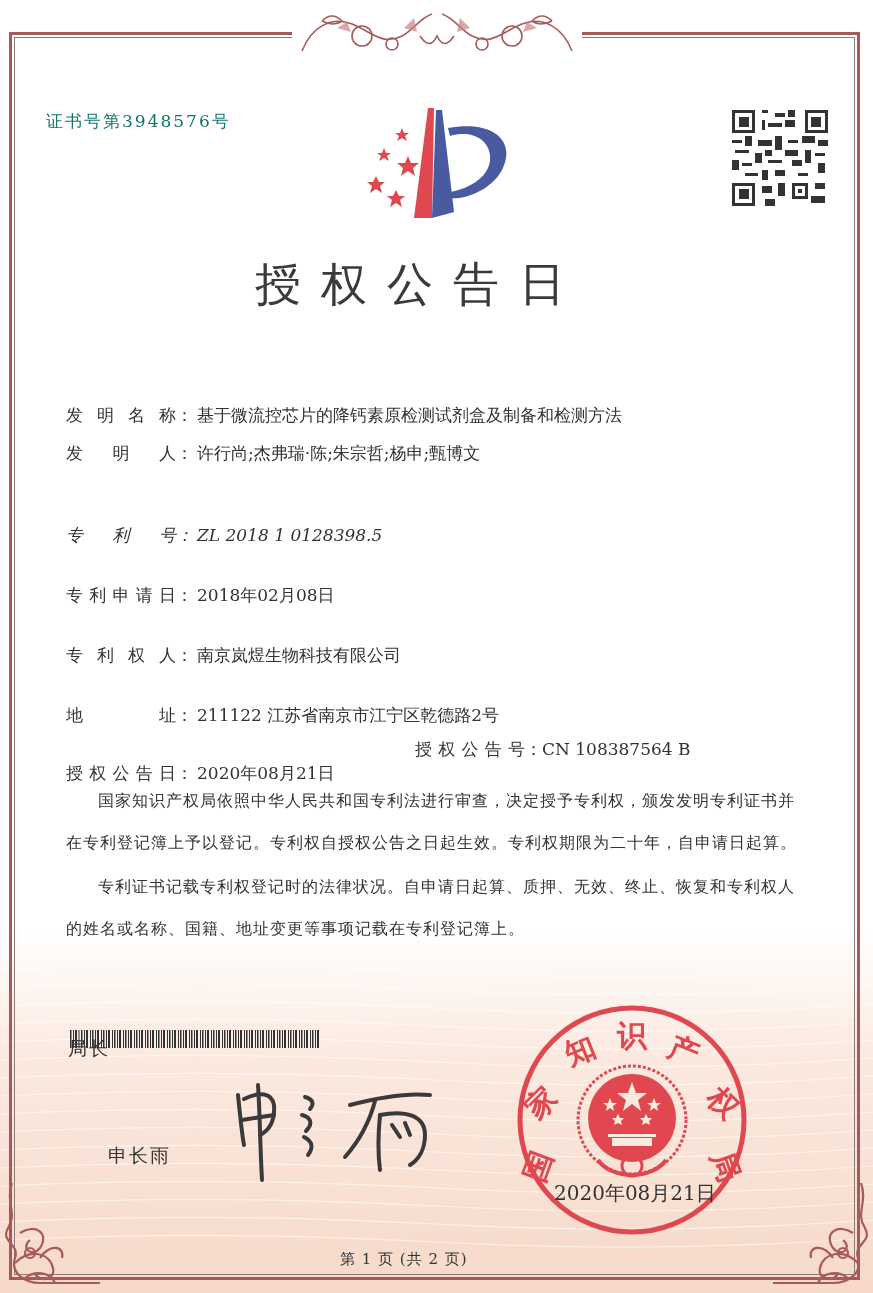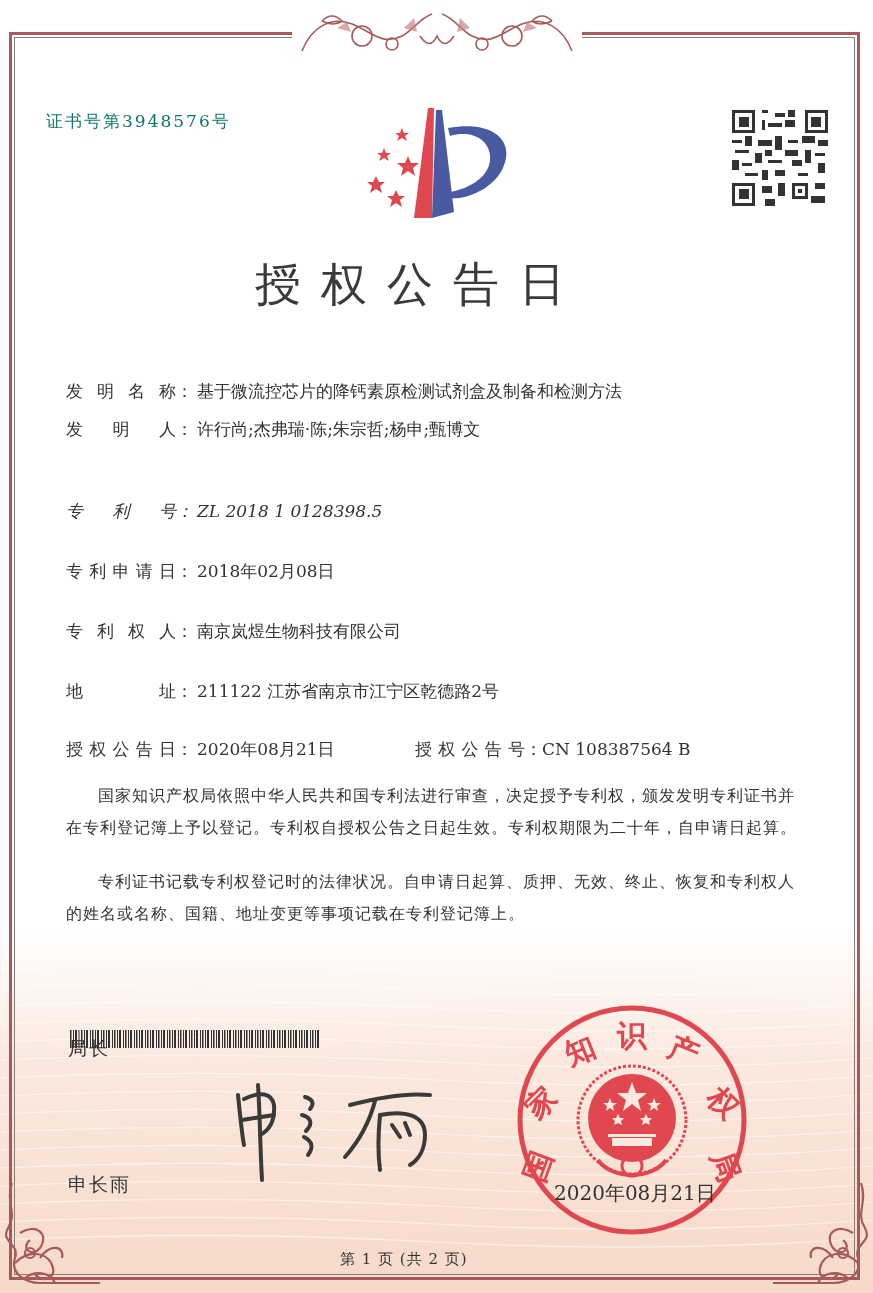--- a/index.html
+++ b/index.html
@@ -38,28 +38,28 @@
   .logo { position: absolute; left: 362px; top: 100px; width: 160px; height: 120px; }
   .qr { position: absolute; left: 732px; top: 110px; width: 96px; height: 96px; }
 
   .title {
     position: absolute; left: 190px; top: 254px; width: 460px; text-align: center;
     font-family: "DejaVu Sans", "Liberation Sans", sans-serif;
     font-size: 46px; letter-spacing: 20px; color: #3a3a3a; font-weight: normal;
   }
 
   .field {
-    position: absolute; left: 66px; font-size: 17px; color: #333; white-space: nowrap;
+    position: absolute; left: 66px; font-size: 17px; color: #333; white-space: nowrap; margin-top: 24px;
   }
   .field .lbl { display: inline-block; width: 110px; text-align-last: justify; }
   .field .colon { margin-right: 4px; }
   .field2 { position: absolute; left: 415px; font-size: 17px; color: #333; white-space: nowrap; }
 
   .para {
-    position: absolute; left: 66px; width: 742px; font-size: 16px; line-height: 32px;
+    position: absolute; left: 66px; width: 742px; font-size: 16px; line-height: 42px;
     color: #333; text-indent: 2em; letter-spacing: 1px;
   }
 
   .barcode { position: absolute; left: 70px; top: 1030px; width: 250px; height: 18px; }
   .sig-title {
     position: absolute; left: 68px; font-family: "DejaVu Sans", "Liberation Sans", sans-serif;
     font-size: 19px; color: #333; letter-spacing: 2px;
   }
   .signature { position: absolute; left: 230px; top: 1075px; width: 220px; height: 110px; }
 
@@ -326,21 +326,21 @@
       <rect x="234" y="0" width="1" height="18"></rect>
       <rect x="236" y="0" width="2" height="18"></rect>
     <rect x="240" y="0" width="1" height="18"></rect>
       <rect x="242" y="0" width="1.5" height="18"></rect>
       <rect x="245" y="0" width="1" height="18"></rect>
     <rect x="247" y="0" width="2" height="18"></rect>
   </g>
 </svg>
 
 <div class="sig-title" style="top:1036px;">局长</div>
-<div class="sig-title" style="top:1172px;">申长雨</div>
+<div class="sig-title" style="top:1143px;margin-left:40px;">申长雨</div>
 
 <svg class="signature" viewBox="0 0 220 110">
   <g fill="none" stroke="#3a3a3a" stroke-width="4" stroke-linecap="round" stroke-linejoin="round">
     <path d="M8 20 C 10 40, 12 60, 14 70"></path>
     <path d="M14 24 C 30 16, 42 18, 44 30 C 45 45, 40 55, 30 60"></path>
     <path d="M12 45 L 44 40"></path>
     <path d="M28 10 C 30 40, 30 70, 32 105"></path>
     <path d="M75 22 C 82 24, 85 28, 80 34"></path>
     <path d="M72 40 C 80 42, 84 48, 76 56"></path>
     <path d="M74 62 C 82 66, 84 72, 78 80"></path>

